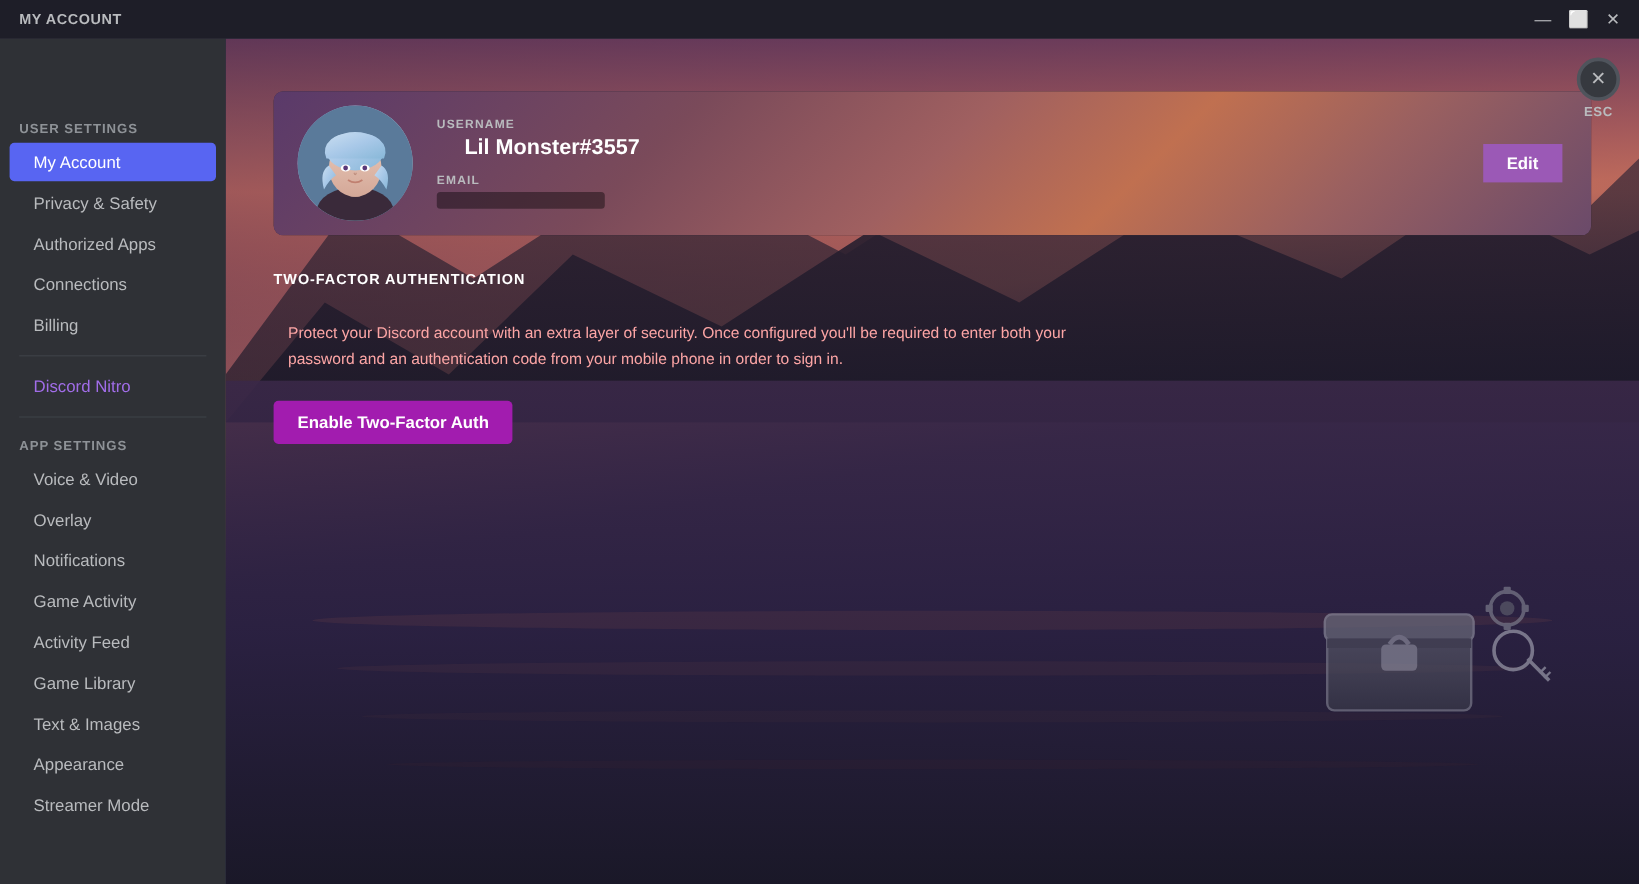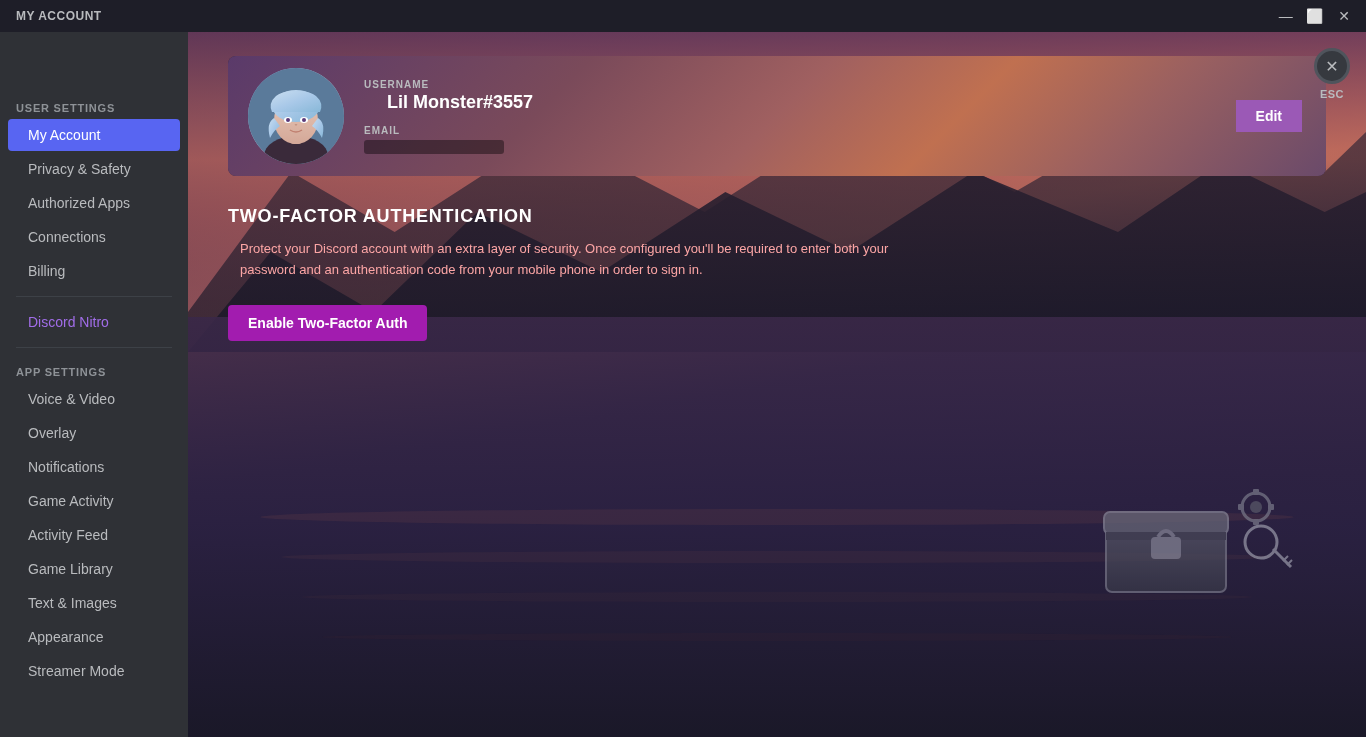--- a/index.html
+++ b/index.html
@@ -136,21 +136,21 @@
       z-index: 2;
       opacity: 0.7;
     }
 
     
     .content-scroll {
       position: relative;
       z-index: 3;
       flex: 1;
       overflow-y: auto;
-      padding: 24px 40px 40px 40px;
+      padding: 44px 40px 40px 40px;
     }
     .content-scroll::-webkit-scrollbar { width: 6px; }
     .content-scroll::-webkit-scrollbar-thumb { background: rgba(0,0,0,0.3); border-radius: 3px; }
 
     
     .profile-card {
       background: rgba(30, 28, 50, 0.7);
       border-radius: 8px;
       padding: 0;
       margin-bottom: 30px;
@@ -242,25 +242,25 @@
       padding: 8px 20px;
       font-size: 14px;
       font-weight: 600;
       cursor: pointer;
       flex-shrink: 0;
     }
 
     
     .section-heading {
       color: #fff;
-      font-size: 18px;
+      font-size: 12px;
       font-weight: 700;
       letter-spacing: 0.8px;
       text-transform: uppercase;
-      margin-bottom: 12px;
+      margin-bottom: 28px;
     }
 
     .section-description {
       color: #fca5a5;
       font-size: 13px;
       line-height: 1.6;
       margin-bottom: 24px;
       max-width: 700px;
       margin-left: 12px;
     }

